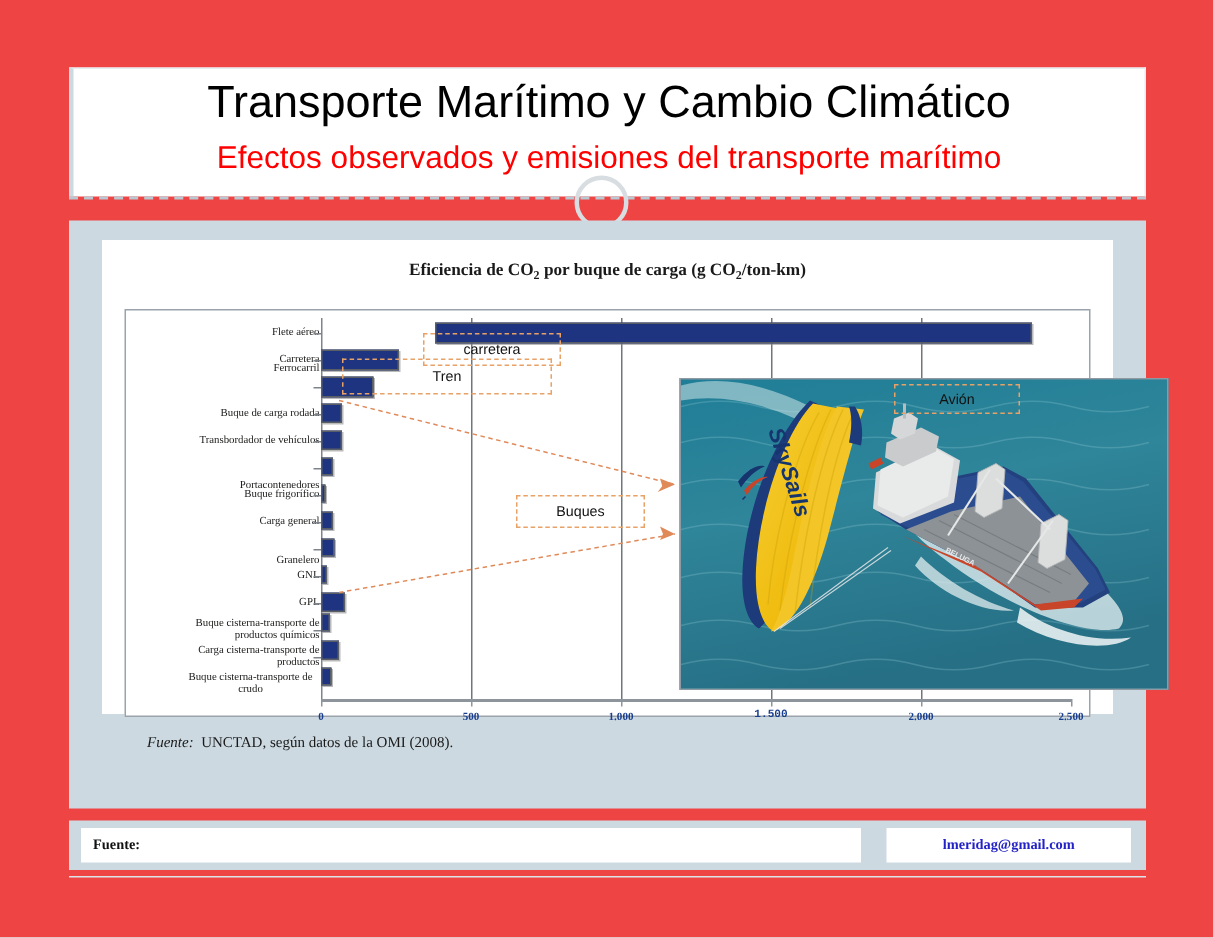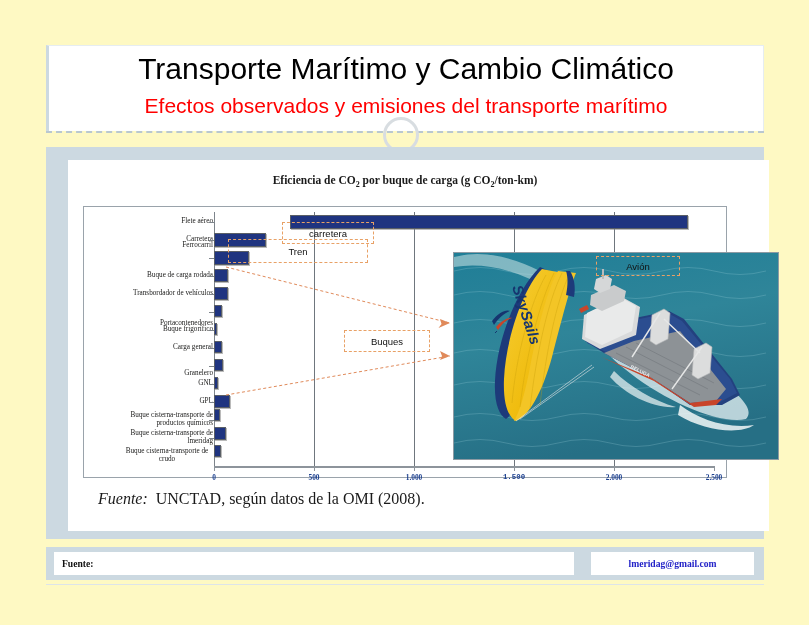--- a/index.html
+++ b/index.html
@@ -2,21 +2,21 @@
 <html><head>
 <meta charset="utf-8">
 <style>
   html,body{margin:0;padding:0;}
   body{
     width:809px;height:625px;background:#ffffff;
     font-family:"Liberation Sans", sans-serif;
     overflow:hidden;position:relative;
   }
   .slide{
-    position:absolute;left:0;top:0;width:809px;height:625px;background:#fef9c3;
+    position:absolute;left:0;top:0;width:809px;height:625px;background:#ef4444;
   }
 
   
   .header{
     position:absolute;left:46px;top:45px;width:718px;height:86px;
     background:#ffffff;
     border-left:3px solid #ccd9e1;
     border-top:1px solid #e6edf1;
     border-right:1px solid #e6edf1;
     box-sizing:border-box;
@@ -37,23 +37,22 @@
     position:absolute;left:383px;top:117px;width:30px;height:30px;
     border:3px solid #d8dde1;border-radius:50%;background:transparent;
   }
 
   
   .panel{
     position:absolute;left:46px;top:147px;width:718px;height:392px;
     background:#ccd9e1;
   }
   .panel-inner{
-    position:absolute;left:22px;top:13px;width:674px;height:371px;
+    position:absolute;left:22px;top:13px;width:674px;height:316px;
     background:#ffffff;
-    padding-left:27px;
   }
 
   .chart-title{
     position:absolute;left:0;top:14px;width:674px;text-align:center;
     font-family:"Liberation Serif", serif;font-weight:bold;font-size:11.5px;color:#1a1a1a;
   }
   .chart-title sub{font-size:8px;}
 
   
   .chart-frame{
@@ -107,21 +106,21 @@
 
   
   .photo{
     position:absolute;left:385px;top:92px;width:326px;height:208px;
     border:1px solid #8d9aa3;box-sizing:border-box;overflow:hidden;background:#2b7e93;
   }
   .photo svg{display:block;}
 
   .fuente{
     position:absolute;left:30px;top:330px;
-    font-family:"Liberation Serif", serif;font-size:16px;color:#1a1a1a;
+    font-family:"Liberation Serif", serif;font-size:10px;color:#1a1a1a;
   }
   .fuente i{font-style:italic;}
 
   
   .footer{
     position:absolute;left:46px;top:547px;width:718px;height:33px;
     background:#ccd9e1;
   }
   .footer-src{
     position:absolute;left:8px;top:5px;width:520px;height:23px;background:#fff;
@@ -166,21 +165,21 @@
         <div class="ylab" style="top:34px;">Ferrocarril</div>
         <div class="ylab" style="top:64px;">Buque de carga rodada</div>
         <div class="ylab" style="top:82px;">Transbordador de vehículos</div>
         <div class="ylab" style="top:112px;margin-left:16px;">Portacontenedores</div>
         <div class="ylab" style="top:118px;">Buque frigorífico</div>
         <div class="ylab" style="top:136px;">Carga general</div>
         <div class="ylab" style="top:162px;">Granelero</div>
         <div class="ylab" style="top:172px;">GNL</div>
         <div class="ylab" style="top:190px;">GPL</div>
         <div class="ylab" style="top:204px;width:92px;">Buque cisterna-transporte de productos químicos</div>
-        <div class="ylab" style="top:222px;width:92px;">Buque cisterna-transporte de lmeridag</div>
+        <div class="ylab" style="top:222px;width:92px;">Carga cisterna-transporte de productos</div>
         <div class="ylab" style="top:240px;width:92px;text-align:center;">Buque cisterna-transporte de crudo</div>
       </div>
 
       <div class="yaxis"></div>
       <div class="ytick" style="top:62px;"></div>
       <div class="ytick" style="top:80px;"></div>
       <div class="ytick" style="top:98px;"></div>
       <div class="ytick" style="top:116px;"></div>
       <div class="ytick" style="top:134px;"></div>
       <div class="ytick" style="top:152px;"></div>

